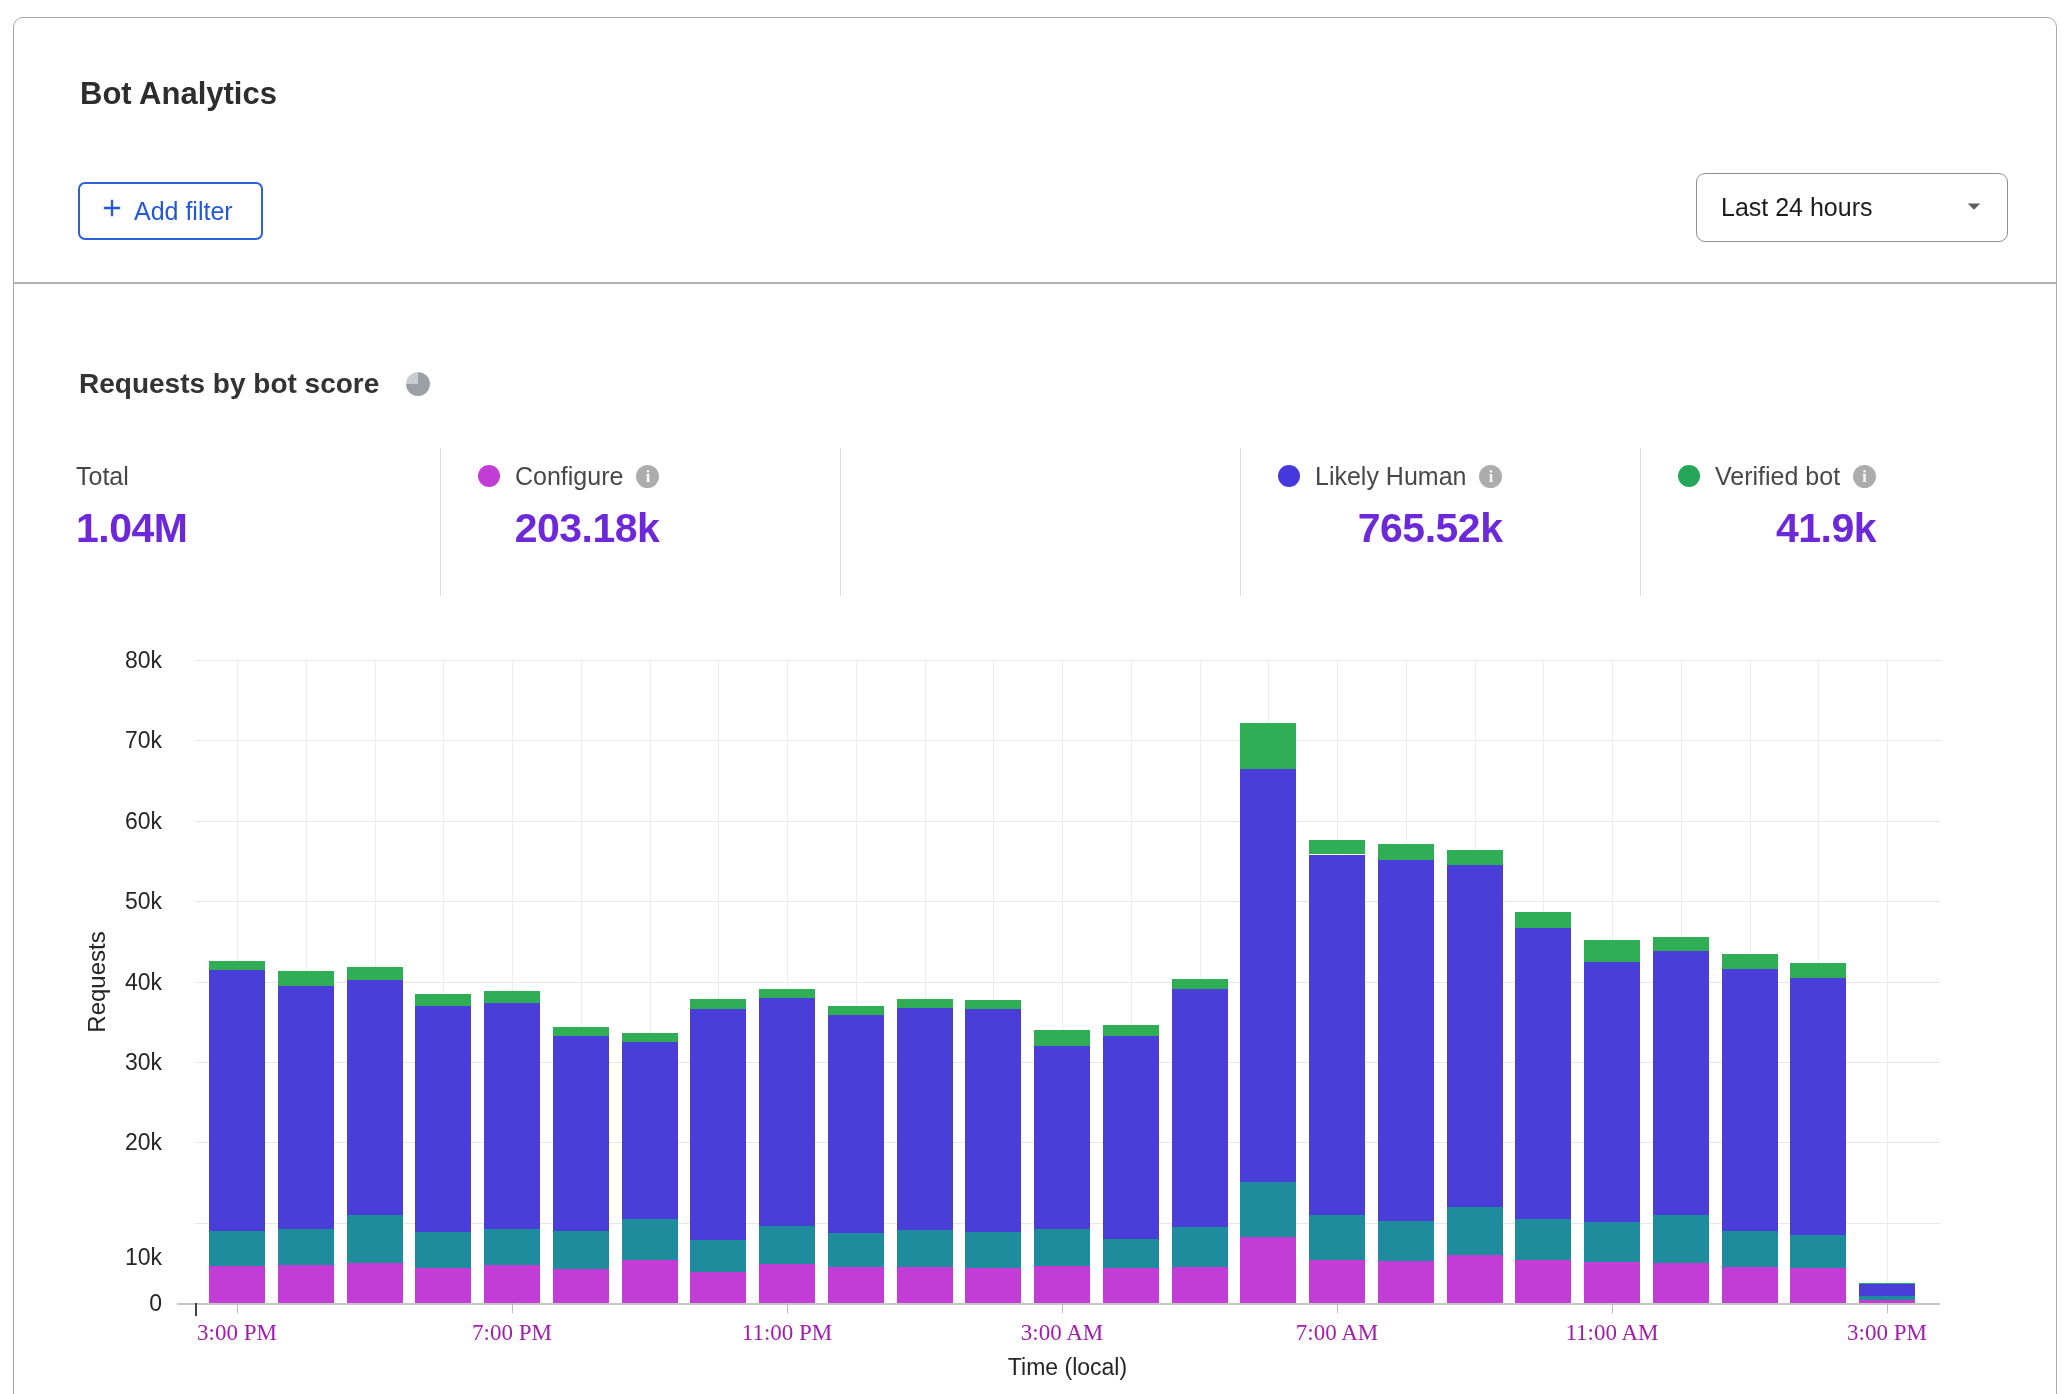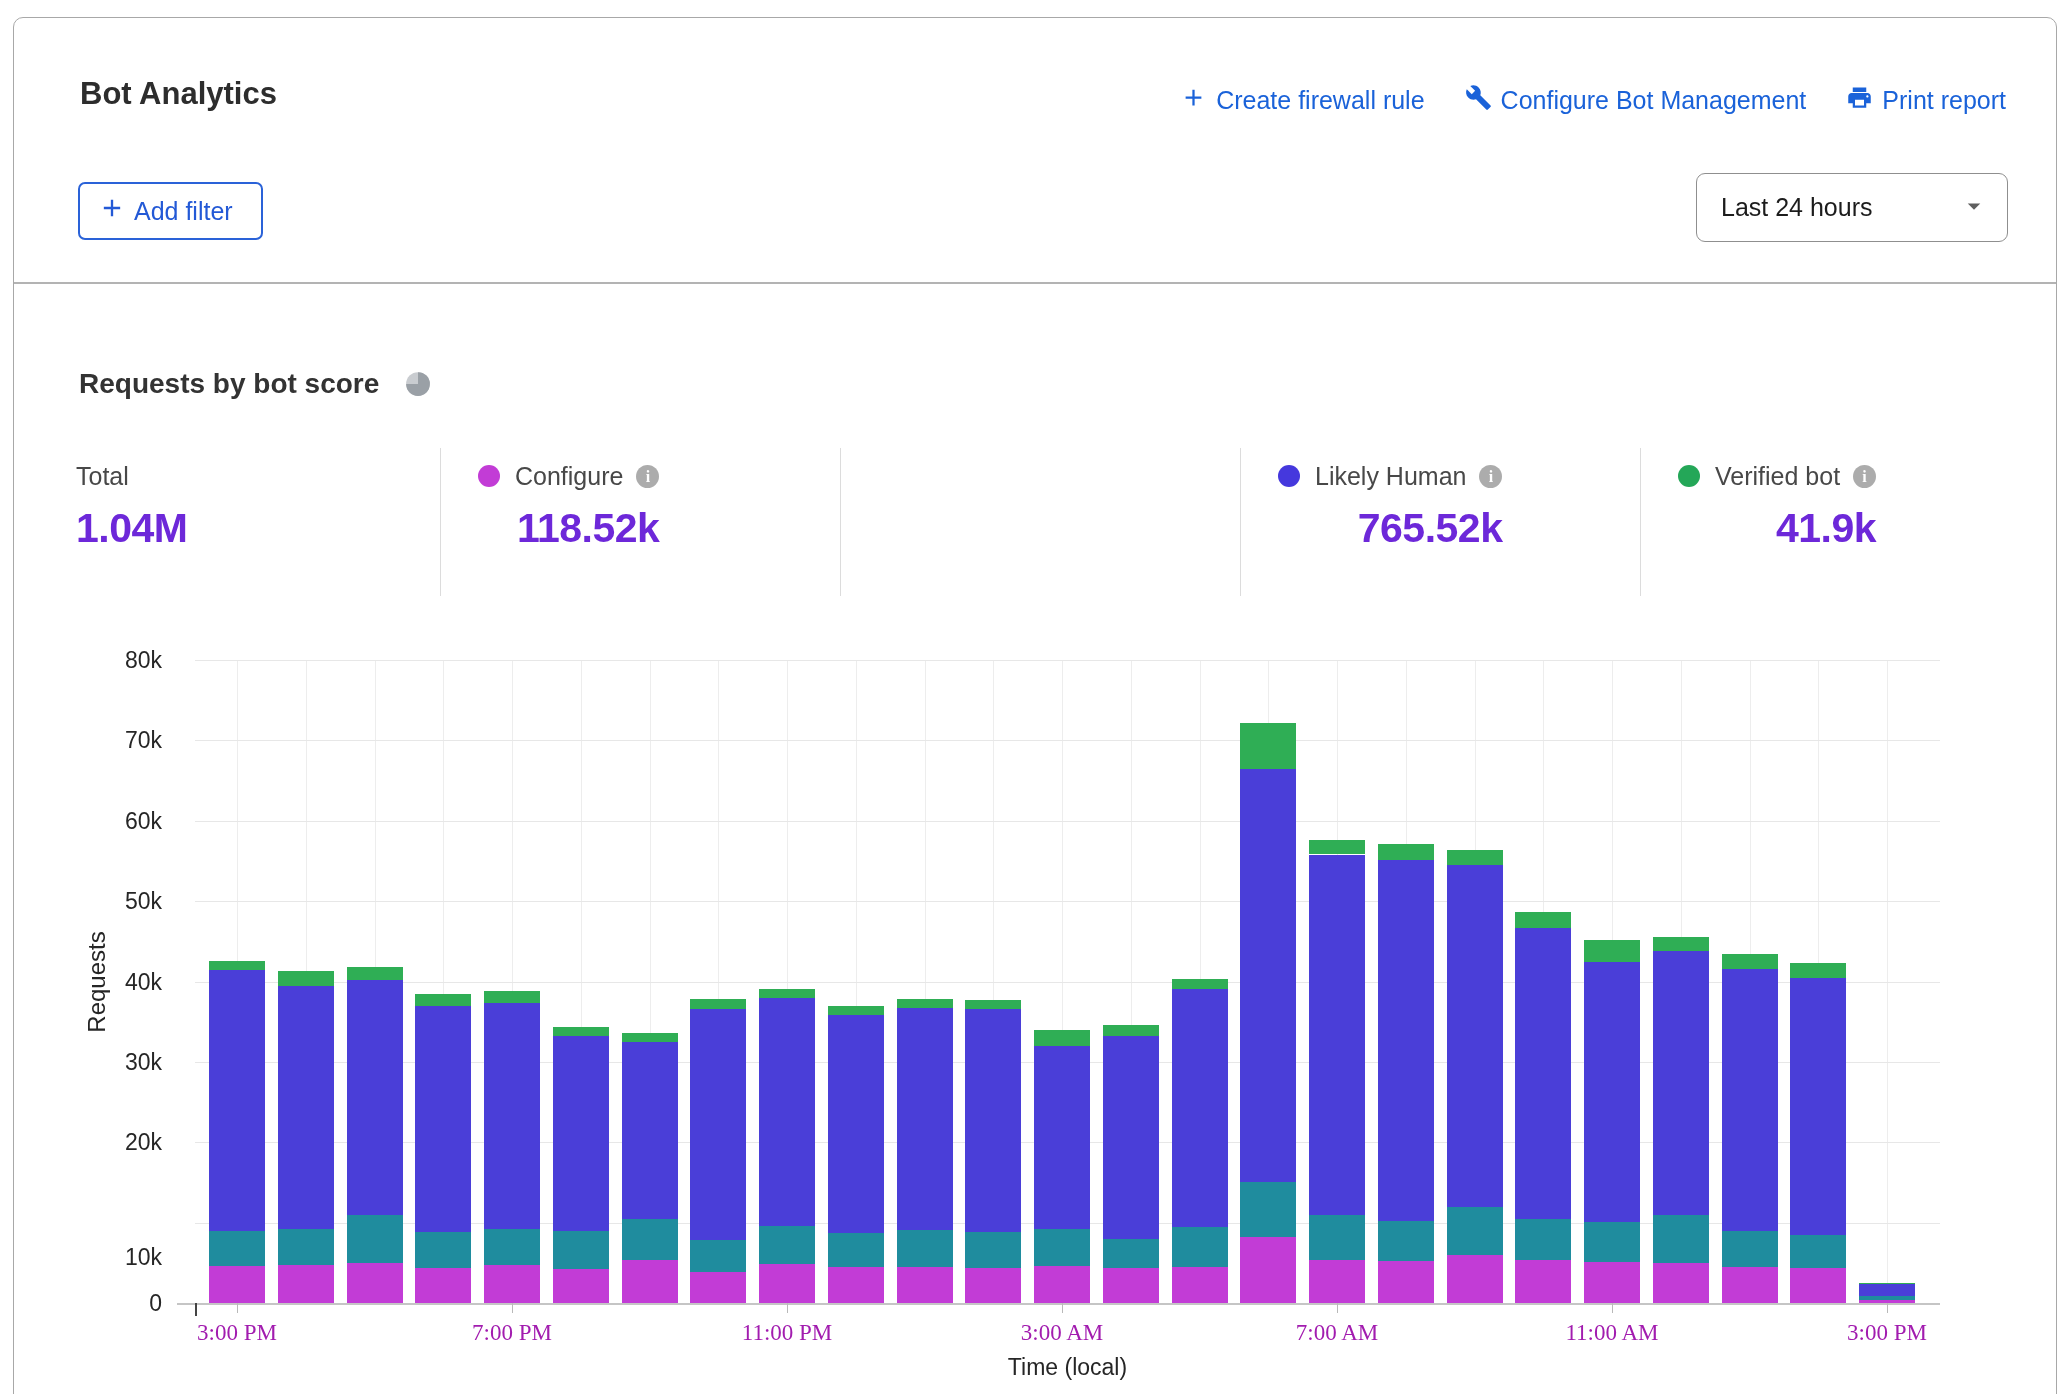--- a/index.html
+++ b/index.html
@@ -60,40 +60,20 @@
   .x-axis-title { position:absolute; width:300px; text-align:center; font-size:23px; color:#262626; }
 </style>
 </head>
 <body>
 
 <div id="page">
   <div class="card">
 
     <h1 class="page-title">Bot Analytics</h1>
 
-    <div class="header-links">
-      <a class="hlink">
-        <span><svg viewBox="0 0 24 24" width="27" height="27">
-              <path d="M19 13h-6v6h-2v-6H5v-2h6V5h2v6h6v2z"></path>
-            </svg></span>
-        <span>Create firewall rule</span>
-      </a>
-      <a class="hlink">
-        <span><svg viewBox="0 0 24 24" width="27" height="27">
-              <path d="M22.7 19l-9.1-9.1c.9-2.3.4-5-1.5-6.9-2-2-5-2.4-7.4-1.3L9 6 6 9 1.6 4.7C.4 7.1.9 10.1 2.9 12.1c1.9 1.9 4.6 2.4 6.9 1.5l9.1 9.1c.4.4 1 .4 1.4 0l2.3-2.3c.5-.4.5-1.1.1-1.4z"></path>
-            </svg></span>
-        <span>Configure Bot Management</span>
-      </a>
-      <a class="hlink">
-        <span><svg viewBox="0 0 24 24" width="27" height="27">
-              <path d="M19 8H5c-1.66 0-3 1.34-3 3v6h4v4h12v-4h4v-6c0-1.66-1.34-3-3-3zm-3 11H8v-5h8v5zm3-7c-.55 0-1-.45-1-1s.45-1 1-1 1 .45 1 1-.45 1-1 1zm-1-9H6v4h12V3z"></path>
-            </svg></span>
-        <span>Print report</span>
-      </a>
-    </div>
 
     <button class="add-filter">
       <span><svg viewBox="0 0 24 24" width="28" height="28">
             <path d="M19 13h-6v6h-2v-6H5v-2h6V5h2v6h6v2z"></path>
           </svg></span>
       <span>Add filter</span>
     </button>
 
     <div class="dropdown">
       <span class="dd-label">Last 24 hours</span>
@@ -119,21 +99,21 @@
           <span class="stat-label">Total</span>
         </div>
       <div class="stat-value">1.04M</div>
     </div>
     <div class="stat" style="left:464px">
       <div class="stat-label-row">
         <span class="dot js-dot" style="background: rgb(194, 60, 214);"></span>
         <span class="stat-label">Configure</span>
         <span class="info"></span>
       </div>
-      <div class="stat-value">118.52k</div>
+      <div class="stat-value">203.18k</div>
     </div>
     <div class="stat" style="left:1264px">
       <div class="stat-label-row">
         <span class="dot js-dot" style="background: rgb(69, 56, 221);"></span>
         <span class="stat-label">Likely Human</span>
         <span class="info"></span>
       </div>
       <div class="stat-value">765.52k</div>
     </div>
     <div class="stat" style="left:1664px">

